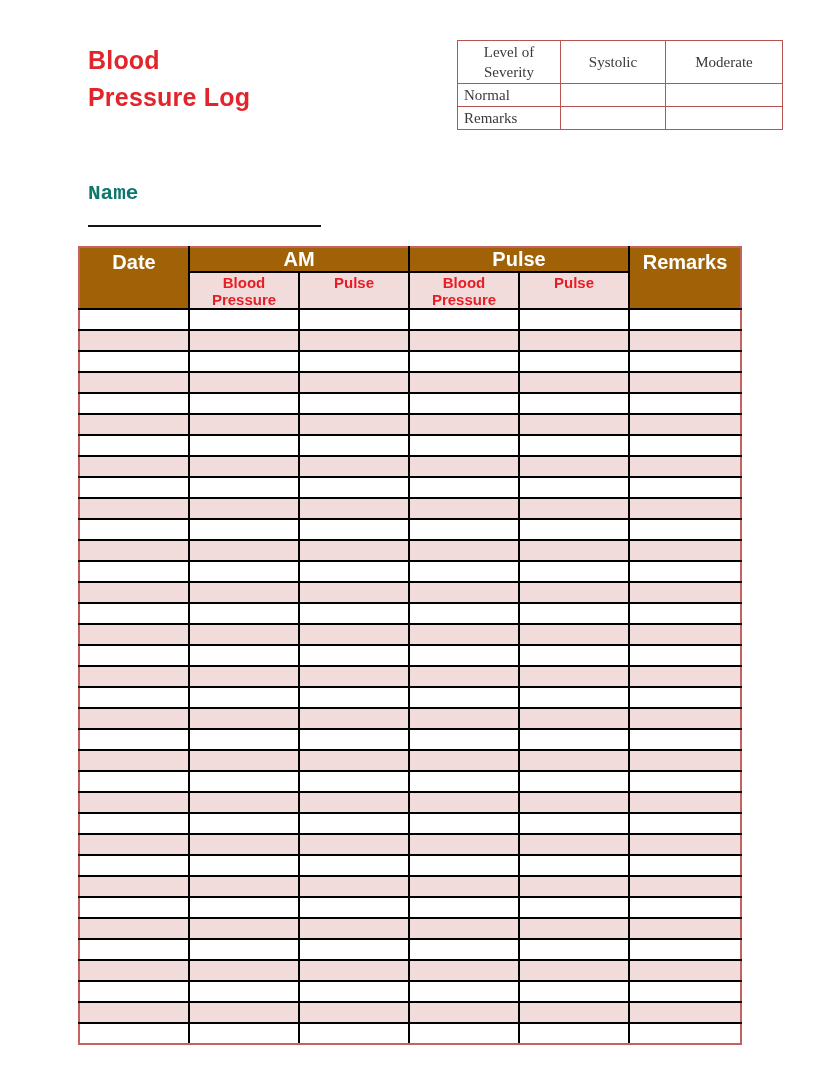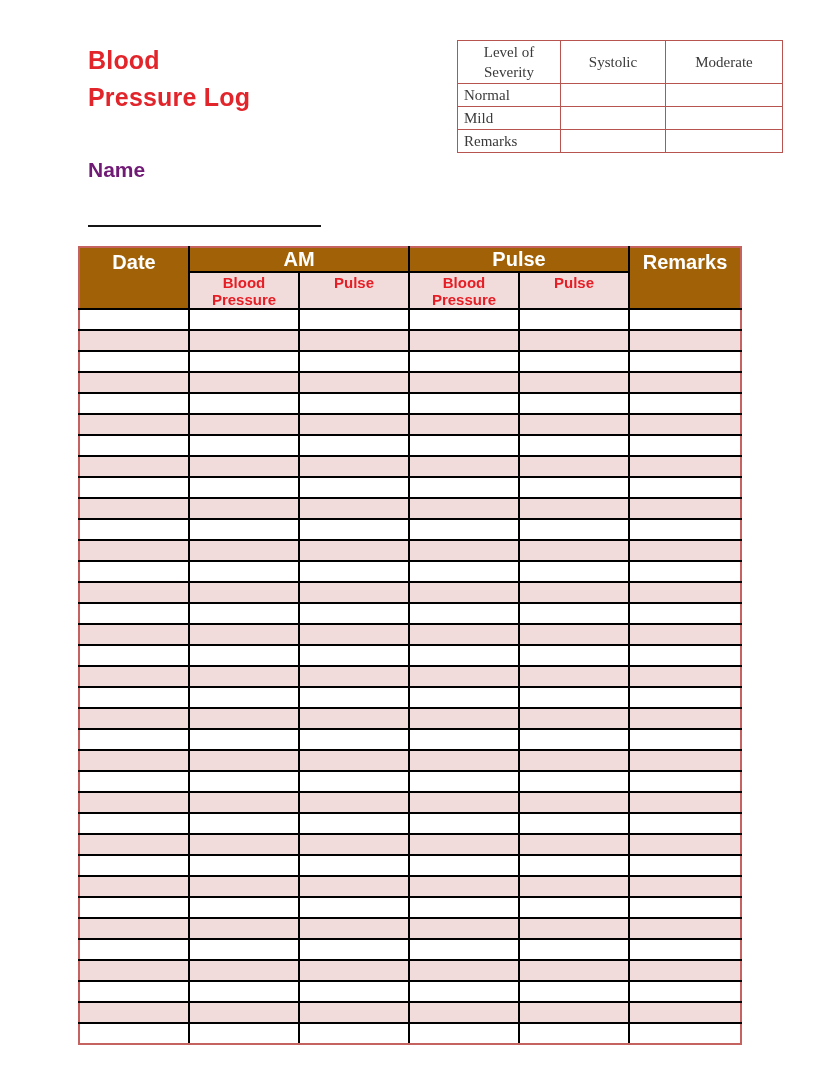--- a/index.html
+++ b/index.html
@@ -20,24 +20,25 @@
     color: #E2242B;
     font-weight: bold;
     font-size: 25px;
     line-height: 37px;
     letter-spacing: 0.2px;
   }
 
   .name-label {
     position: absolute;
     left: 88px;
-    top: 158px;
-    color: #701a75;
+    top: 182px;
+    color: #0f766e;
     font-weight: bold;
     font-size: 21px;
+    font-family: Liberation Mono, monospace;
   }
   .name-line {
     position: absolute;
     left: 88px;
     top: 225px;
     width: 233px;
     height: 0;
     border-top: 2px solid #151515;
   }
 
@@ -137,25 +138,20 @@
     <thead>
       <tr>
         <th>Level of Severity</th>
         <th>Systolic</th>
         <th>Moderate</th>
       </tr>
     </thead>
     <tbody id="severity-body">
         <tr>
           <td class="lvl">Normal</td>
-          <td></td>
-          <td></td>
-        </tr>
-        <tr>
-          <td class="lvl">Mild</td>
           <td></td>
           <td></td>
         </tr>
         <tr>
           <td class="lvl">Remarks</td>
           <td></td>
           <td></td>
         </tr>
       </tbody>
   </table>

